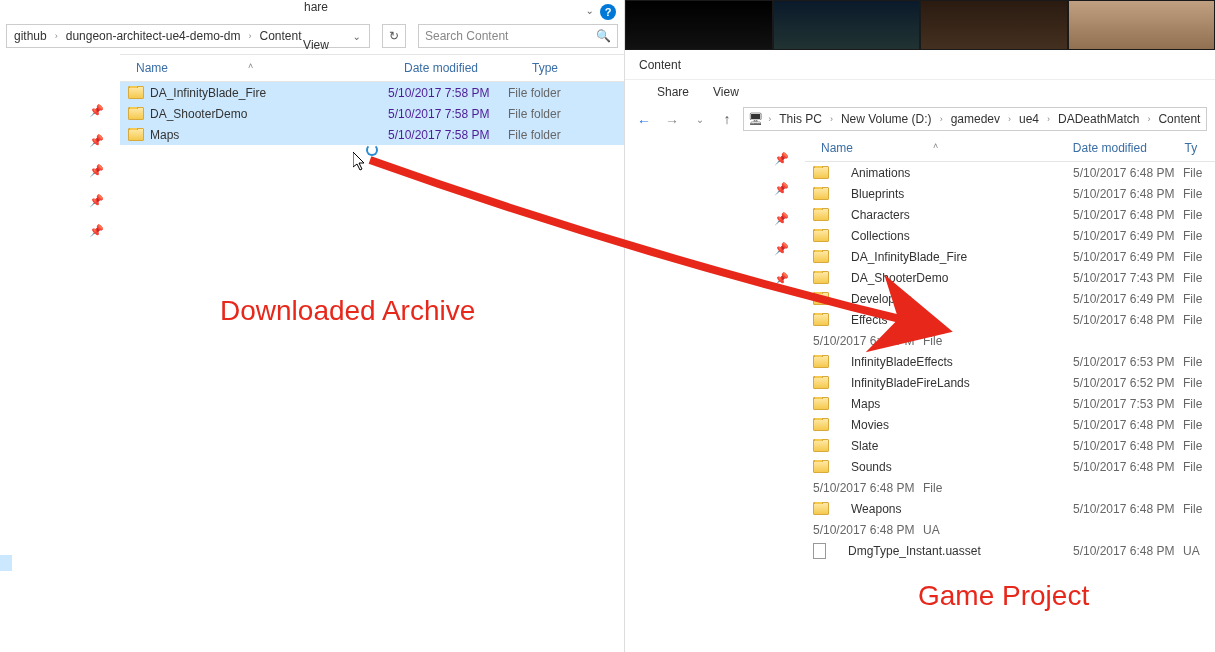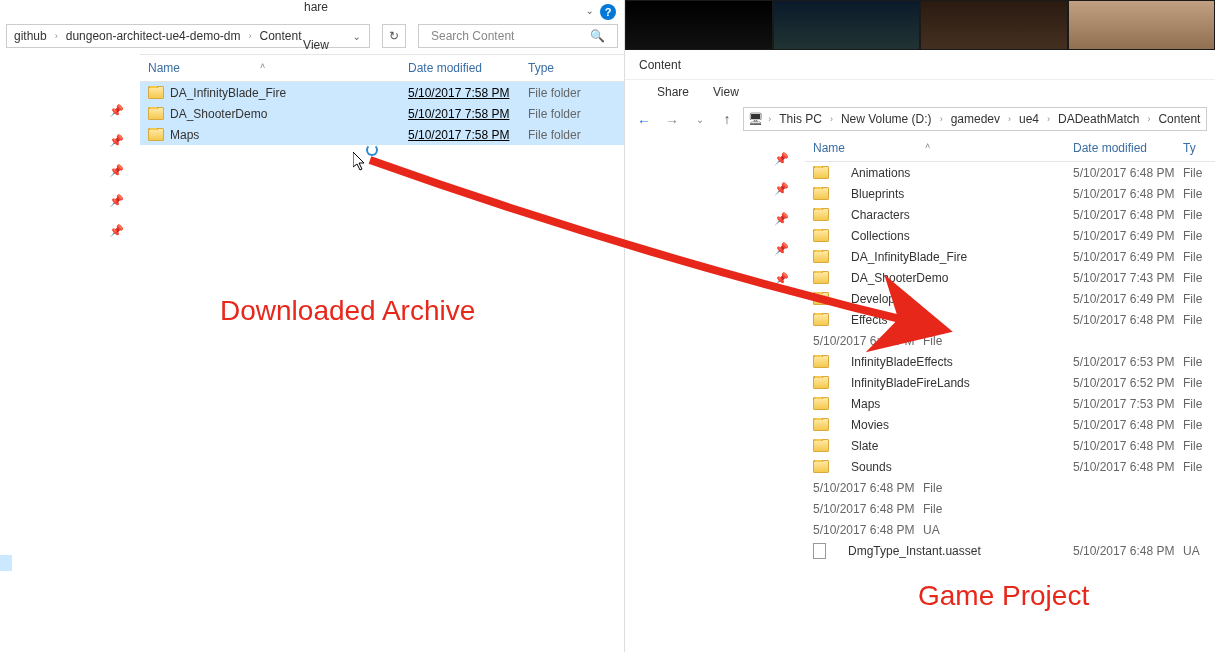--- a/index.html
+++ b/index.html
@@ -84,21 +84,21 @@
     width: 24px; height: 24px;
     border: 1px solid #ccc;
     display:flex; align-items:center; justify-content:center;
     color:#555;
   }
   .search-box {
     width: 200px; height: 24px;
     border: 1px solid #ccc;
     display: flex;
     align-items: center;
-    padding: 0 12px;
+    padding: 0 6px;
     color: #888;
   }
   .search-box input {
     border: none; outline: none;
     flex: 1;
     font-size: 12px;
     color: #333;
   }
   .search-box input::placeholder { color: #888; }
   .search-glass { color:#888; font-size:12px;}
@@ -117,37 +117,37 @@
     width: 140px;
     padding-top: 50px;
     display: flex;
     flex-direction: column;
     align-items: flex-end;
     gap: 16px;
     padding-right: 16px;
   }
   .pin { color:#777; font-size:12px;}
   .left-main { flex:1; }
-  .col { padding: 0 8px; }
+  .col { padding: 0 8px; margin-left: 8px; }
   .col-name-l { width: 260px; position:relative;}
   .col-date-l { width: 120px;}
   .col-type-l { width: 100px;}
   .sort-ind { position:absolute; left:120px; top:0px; font-size:9px; color:#888;}
   
   .rows { }
   .row {
     height: 21px;
     display: flex;
     align-items: center;
     font-size: 12px;
   }
   .row.sel { background: #cce8ff; }
   .cell { padding: 0 8px; overflow:hidden; white-space:nowrap; }
   .name-l { width: 260px; display:flex; align-items:center; gap:6px;}
-  .date-l { width: 120px; color:#000000;text-decoration:underline;}
+  .date-l { width: 120px; color:#4c1d95;}
   .type-l { width: 100px; color:#666;}
   .folder-icon {
     width: 16px; height: 13px;
     background: linear-gradient(#ffe9a6,#f5c94e);
     border: 1px solid #d9a93c;
     border-radius: 1px;
     position: relative;
   }
   .folder-icon::before{
     content:"";
@@ -543,20 +543,24 @@
               <span>Sounds</span>
             </div>
             <div class="cell date-r">5/10/2017 6:48 PM</div>
             <div class="cell type-r">File</div>
           </div>
           <div class="row">
             <div class="cell date-r">5/10/2017 6:48 PM</div>
             <div class="cell type-r">File</div>
           </div>
           <div class="row">
+            <div class="cell name-r">
+              <span class="folder-icon"></span>
+              <span>Weapons</span>
+            </div>
             <div class="cell date-r">5/10/2017 6:48 PM</div>
             <div class="cell type-r">File</div>
           </div>
           <div class="row">
             <div class="cell date-r">5/10/2017 6:48 PM</div>
             <div class="cell type-r">UA</div>
           </div>
           <div class="row">
             <div class="cell name-r">
               <span class="file-icon"></span>

